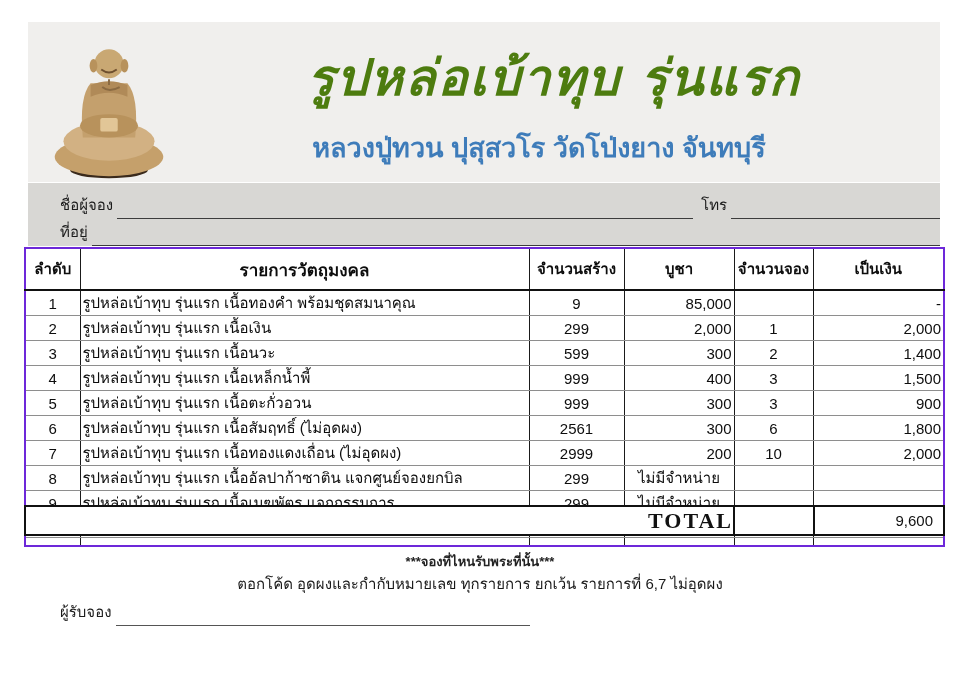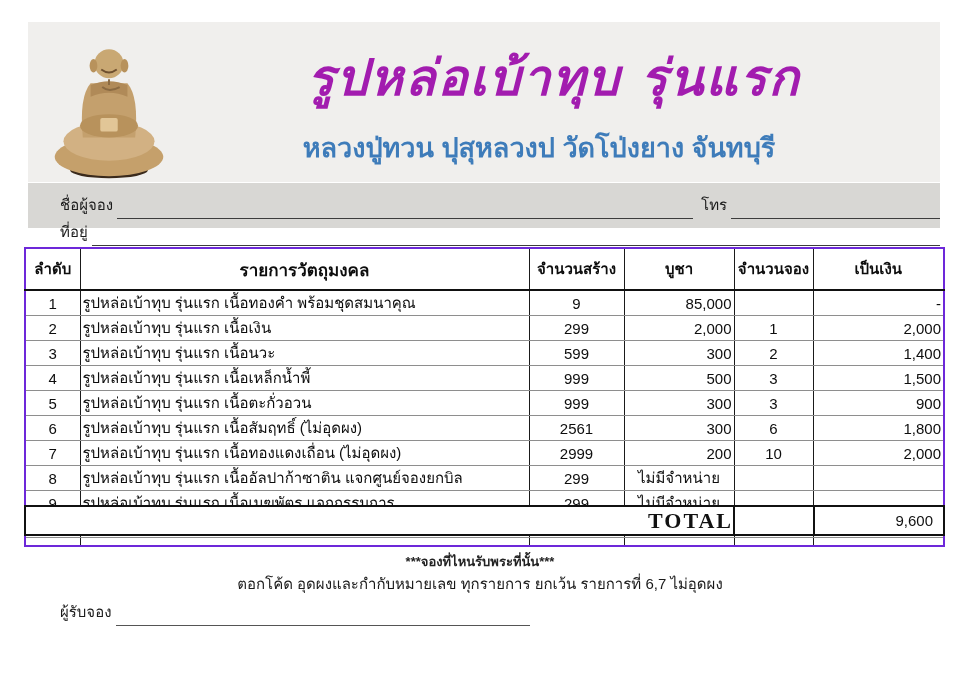--- a/index.html
+++ b/index.html
@@ -11,32 +11,32 @@
 
   
   .header{
     position:absolute;left:28px;top:22px;width:912px;height:160px;
     background:#f0efed;
   }
   .statue{position:absolute;left:18px;top:6px;width:126px;height:152px;}
   .title{
     position:absolute;left:150px;right:10px;top:14px;height:84px;
     text-align:center;font-weight:bold;font-size:50px;line-height:84px;
-    letter-spacing:2px;color:#a21caf;font-family:"DejaVu Serif","Liberation Serif",serif;
+    letter-spacing:2px;color:#4d7c0f;font-family:"DejaVu Serif","Liberation Serif",serif;
     font-style:italic;white-space:nowrap;
   }
   .subtitle{
     position:absolute;left:150px;right:40px;top:104px;height:44px;
     text-align:center;font-weight:bold;font-size:27px;line-height:44px;
     white-space:nowrap;
   }
 
   
   .formband{
-    position:absolute;left:28px;top:183px;width:912px;height:45px;
+    position:absolute;left:28px;top:183px;width:912px;height:63px;
     background:#d8d7d4;font-size:15px;color:#1b1b1b;
   }
   .fline{position:absolute;display:flex;align-items:flex-end;}
   .flabel{white-space:nowrap;padding:0 4px 2px 0;}
   .fill{border-bottom:1.5px solid #3c3c3c;height:20px;display:inline-block;}
 
   
   table.items{
     position:absolute;left:24px;top:247px;width:921px;
     border-collapse:collapse;table-layout:fixed;
@@ -95,21 +95,21 @@
       <ellipse cx="65" cy="100" rx="30" ry="12" fill="#b8925c"></ellipse>
       <rect x="56" y="92" width="18" height="14" rx="2" fill="#e2c697"></rect>
       <circle cx="65" cy="36" r="15" fill="#c9a873"></circle>
       <ellipse cx="49" cy="38" rx="4" ry="7" fill="#b8925c"></ellipse>
       <ellipse cx="81" cy="38" rx="4" ry="7" fill="#b8925c"></ellipse>
       <path d="M57 42 Q65 48 73 42" stroke="#6e4f2e" stroke-width="2" fill="none"></path>
       <path d="M57 31 L62 31 M68 31 L73 31" stroke="#4a3категор01e" stroke-width="2" fill="none"></path>
       <path d="M65 52 L65 58 M58 60 Q65 66 76 60" stroke="#8a6a42" stroke-width="2" fill="none"></path>
     </svg>
     <div class="title">รูปหล่อเบ้าทุบ รุ่นแรก</div>
-    <div class="subtitle" id="subtitle" style="color: rgb(62, 124, 186);">หลวงปู่ทวน ปุสุหลวงป วัดโป่งยาง จันทบุรี</div>
+    <div class="subtitle" id="subtitle" style="color: rgb(62, 124, 186);">หลวงปู่ทวน ปุสุสวโร วัดโป่งยาง จันทบุรี</div>
   </div>
 
   <div class="formband">
     <div class="fline" style="left:32px;top:10px;width:880px;">
       <span class="flabel">ชื่อผู้จอง</span>
       <span class="fill" style="width:576px;"></span>
       <span class="flabel" style="padding-left:8px;">โทร</span>
       <span class="fill" style="flex:1;"></span>
     </div>
     <div class="fline" style="left:32px;top:37px;width:880px;">
@@ -159,21 +159,21 @@
       <td class="item">รูปหล่อเบ้าทุบ รุ่นแรก เนื้อนวะ</td>
       <td class="c">599</td>
       <td class="r">300</td>
       <td class="c">2</td>
       <td class="r">1,400</td>
     </tr>
         <tr>
       <td class="c">4</td>
       <td class="item">รูปหล่อเบ้าทุบ รุ่นแรก เนื้อเหล็กน้ำพี้</td>
       <td class="c">999</td>
-      <td class="r">500</td>
+      <td class="r">400</td>
       <td class="c">3</td>
       <td class="r">1,500</td>
     </tr>
         <tr>
       <td class="c">5</td>
       <td class="item">รูปหล่อเบ้าทุบ รุ่นแรก เนื้อตะกั่วอวน</td>
       <td class="c">999</td>
       <td class="r">300</td>
       <td class="c">3</td>
       <td class="r">900</td>

